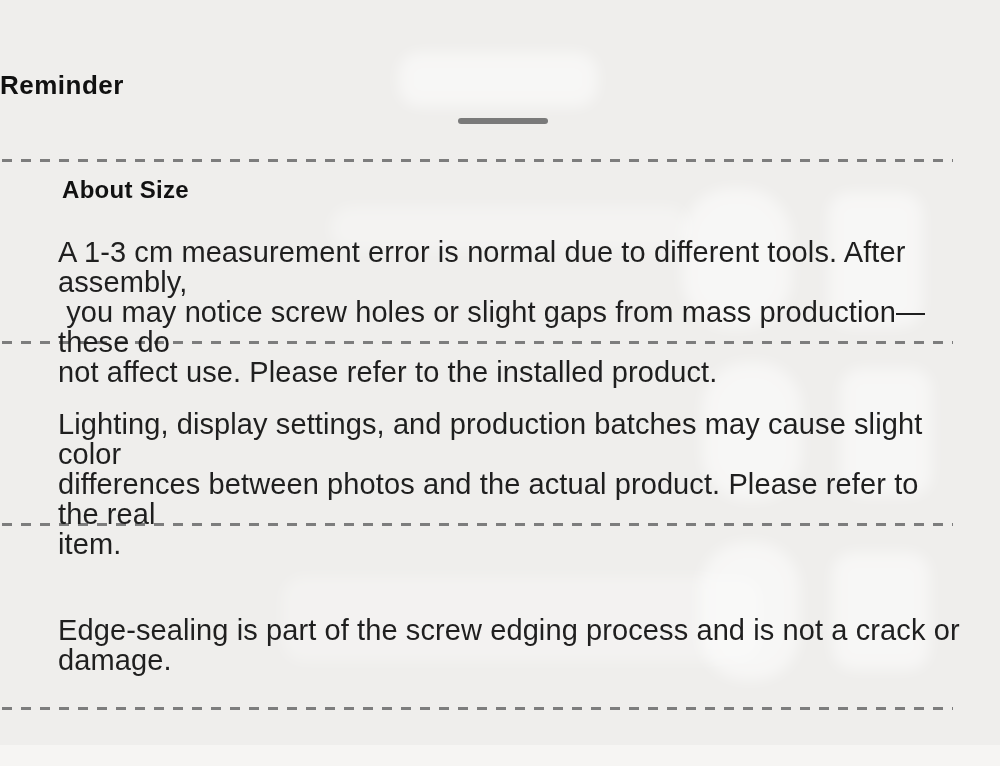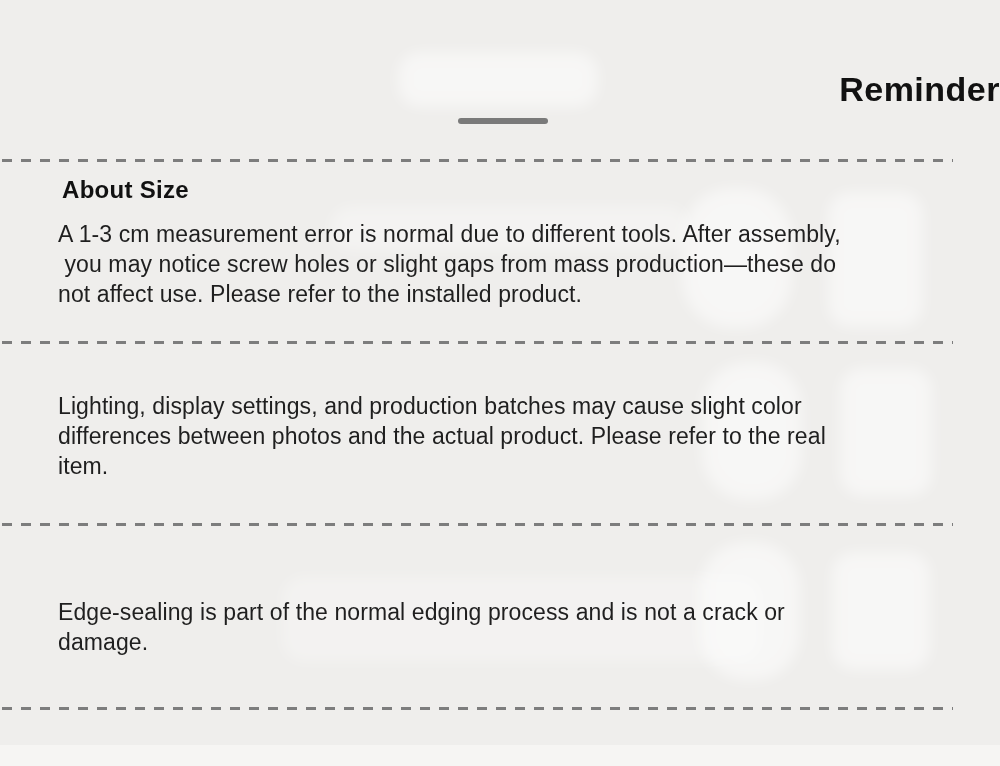--- a/index.html
+++ b/index.html
@@ -31,22 +31,22 @@
   .g6 { left: 840px; top: 368px; width: 92px;  height: 128px; }
   .g7 { left: 700px; top: 542px; width: 100px; height: 138px; border-radius: 46px; }
   .g8 { left: 832px; top: 552px; width: 98px;  height: 118px; }
   .g9 { left: 282px; top: 576px; width: 480px; height: 86px;  background: rgba(255,255,255,0.28); }
 
   .page-title {
     position: absolute;
     top: 70px;
     left: 0;
     width: 100%;
-    text-align: right;
-    font-size: 34px;
+    text-align: left;
+    font-size: 26px;
     font-weight: bold;
     letter-spacing: 0.5px;
     color: #111111;
   }
   .title-divider {
     position: absolute;
     top: 118px;
     left: 458px;
     width: 90px;
     height: 6px;
@@ -76,25 +76,26 @@
     white-space: nowrap;
   }
   .h-size      { left: 62px; top: 176px; }
   .h-color     { left: 62px; top: 364px; }
   .h-structure { left: 62px; top: 548px; }
 
   .section-body {
     position: absolute;
     left: 58px;
     width: 905px;
-    font-size: 23px;
+    font-size: 29px;
     line-height: 30px;
     letter-spacing: 0.1px;
     color: #1f1f1f;
     white-space: pre-wrap;
+    margin-top: 18px;
   }
   .b-size      { top: 219px; }
   .b-color     { top: 391px; }
   .b-structure { top: 597px; }
 
   .bottom-strip {
     position: absolute;
     left: 0;
     top: 745px;
     width: 100%;
@@ -127,18 +128,18 @@
 
   <div class="section-heading h-size">About Size</div>
   <div class="section-body b-size">A 1-3 cm measurement error is normal due to different tools. After assembly,
  you may notice screw holes or slight gaps from mass production—these do
 not affect use. Please refer to the installed product.</div>
 
   <div class="section-body b-color">Lighting, display settings, and production batches may cause slight color
 differences between photos and the actual product. Please refer to the real
 item.</div>
 
-  <div class="section-body b-structure">Edge-sealing is part of the normal edging process and is not a crack or
+  <div class="section-body b-structure">Edge-sealing is part of the screw edging process and is not a crack or
 damage.</div>
 
   <div class="bottom-strip"></div>
 
 </div>
 
 </body></html>

